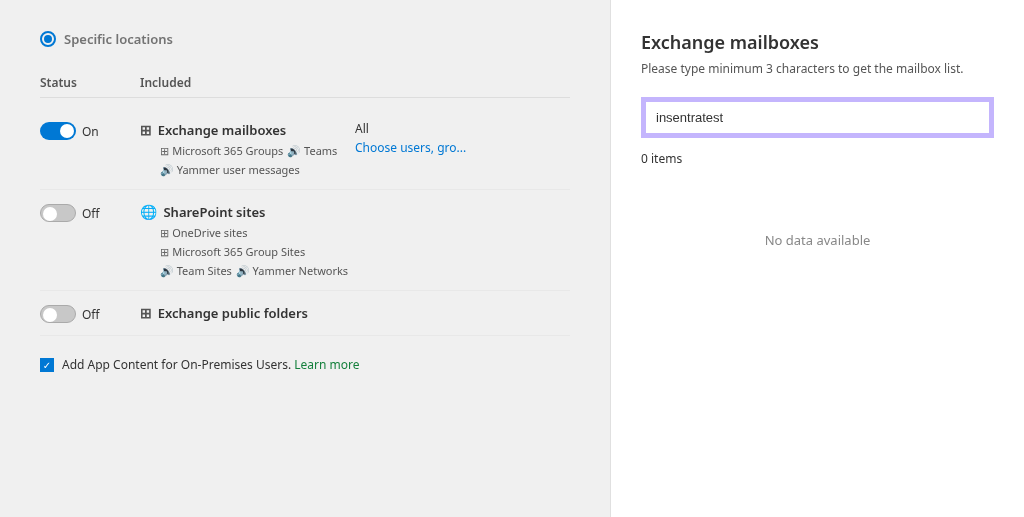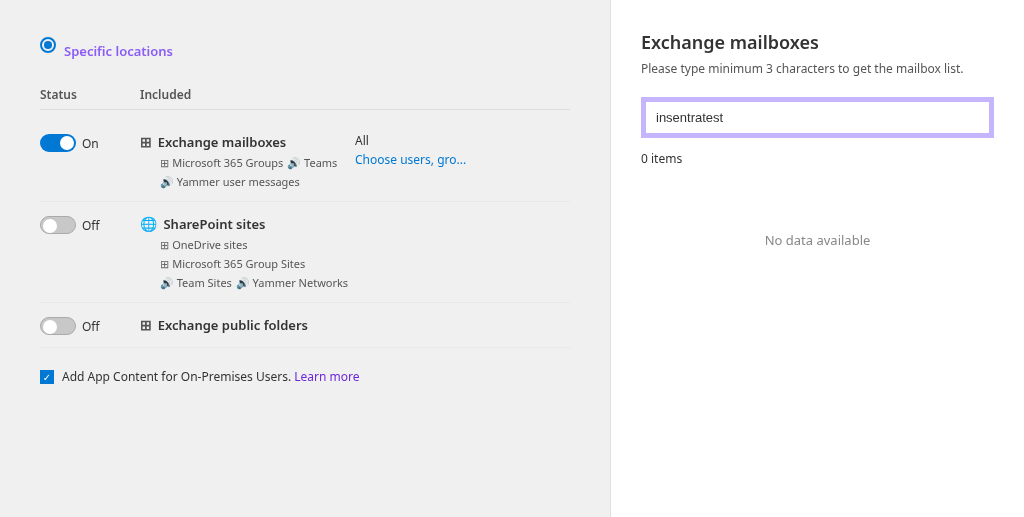--- a/index.html
+++ b/index.html
@@ -50,22 +50,21 @@
       content: '';
       width: 8px;
       height: 8px;
       border-radius: 50%;
       background: #0078d4;
     }
 
     .specific-locations-label {
       font-weight: 600;
       font-size: 13px;
-      color: #8b5cf6;
-      margin-top: 12px;
+      color: #737373;
     }
 
     .table-header {
       display: grid;
       grid-template-columns: 100px 1fr 1fr;
       padding: 6px 0;
       border-bottom: 1px solid #ddd;
       margin-bottom: 10px;
       color: #555;
       font-weight: 600;
@@ -209,21 +208,21 @@
       font-size: 10px;
       line-height: 1;
     }
 
     .add-app-text {
       font-size: 12px;
       color: #333;
     }
 
     .add-app-link {
-      color: #6d28d9;
+      color: #15803d;
       text-decoration: none;
       text-align: right;
     }
 
     
     .right-panel {
       flex: 1;
       background: #fff;
       padding: 30px 30px;
       border-left: 1px solid #e0e0e0;

